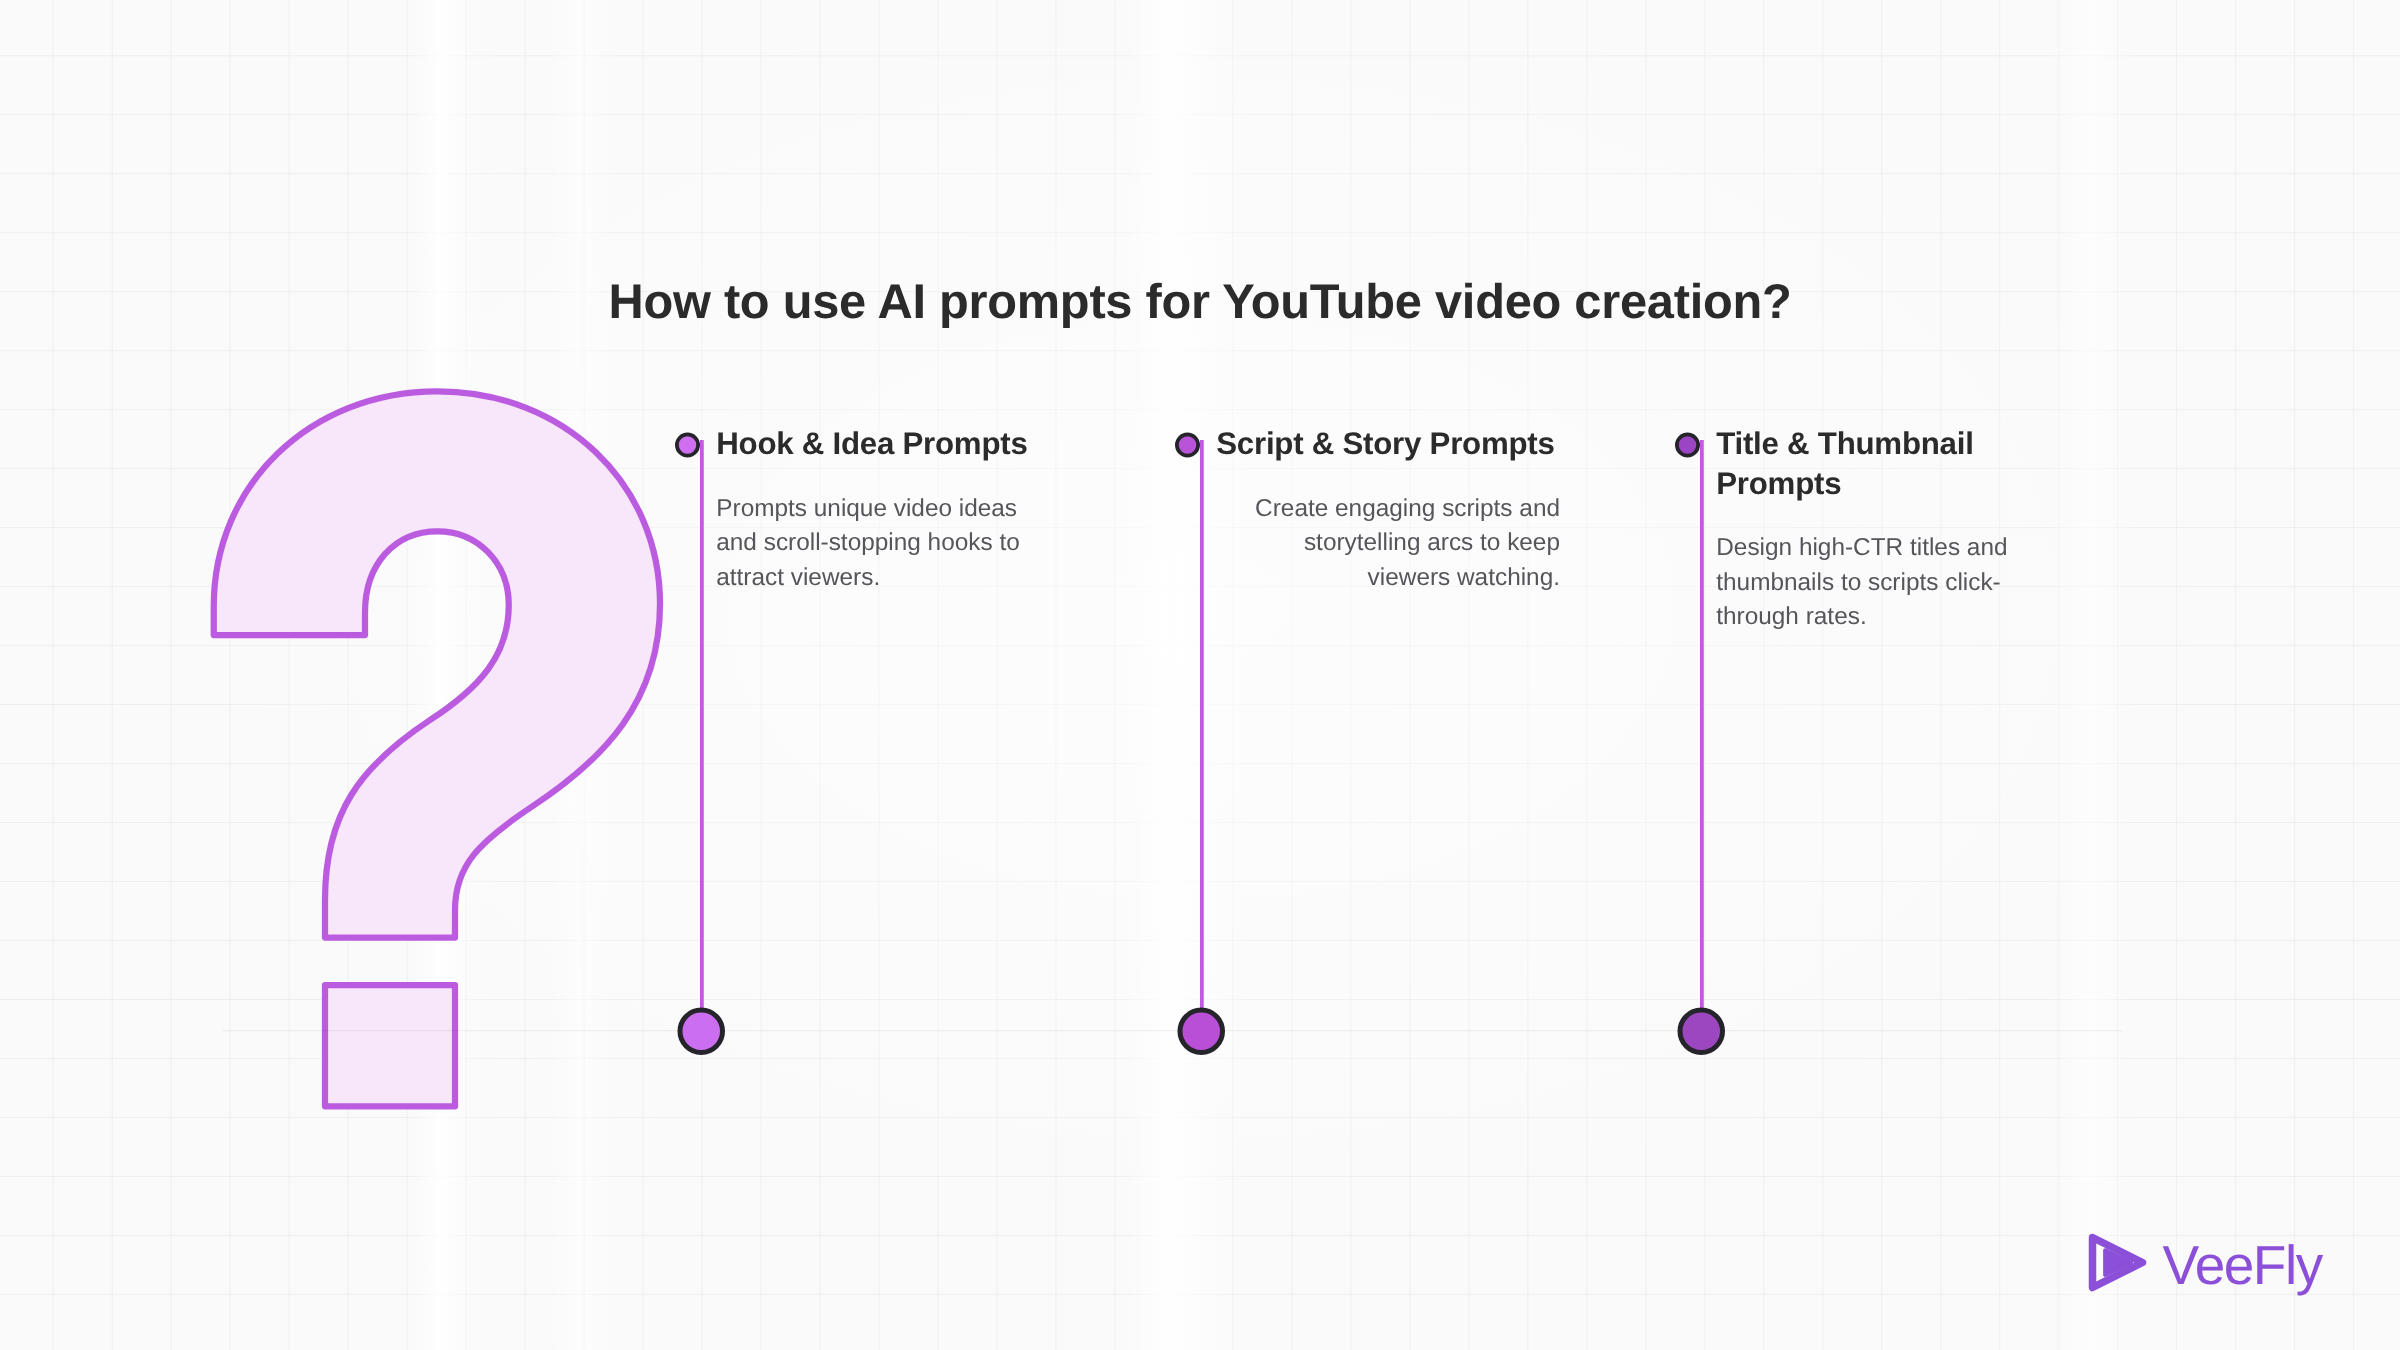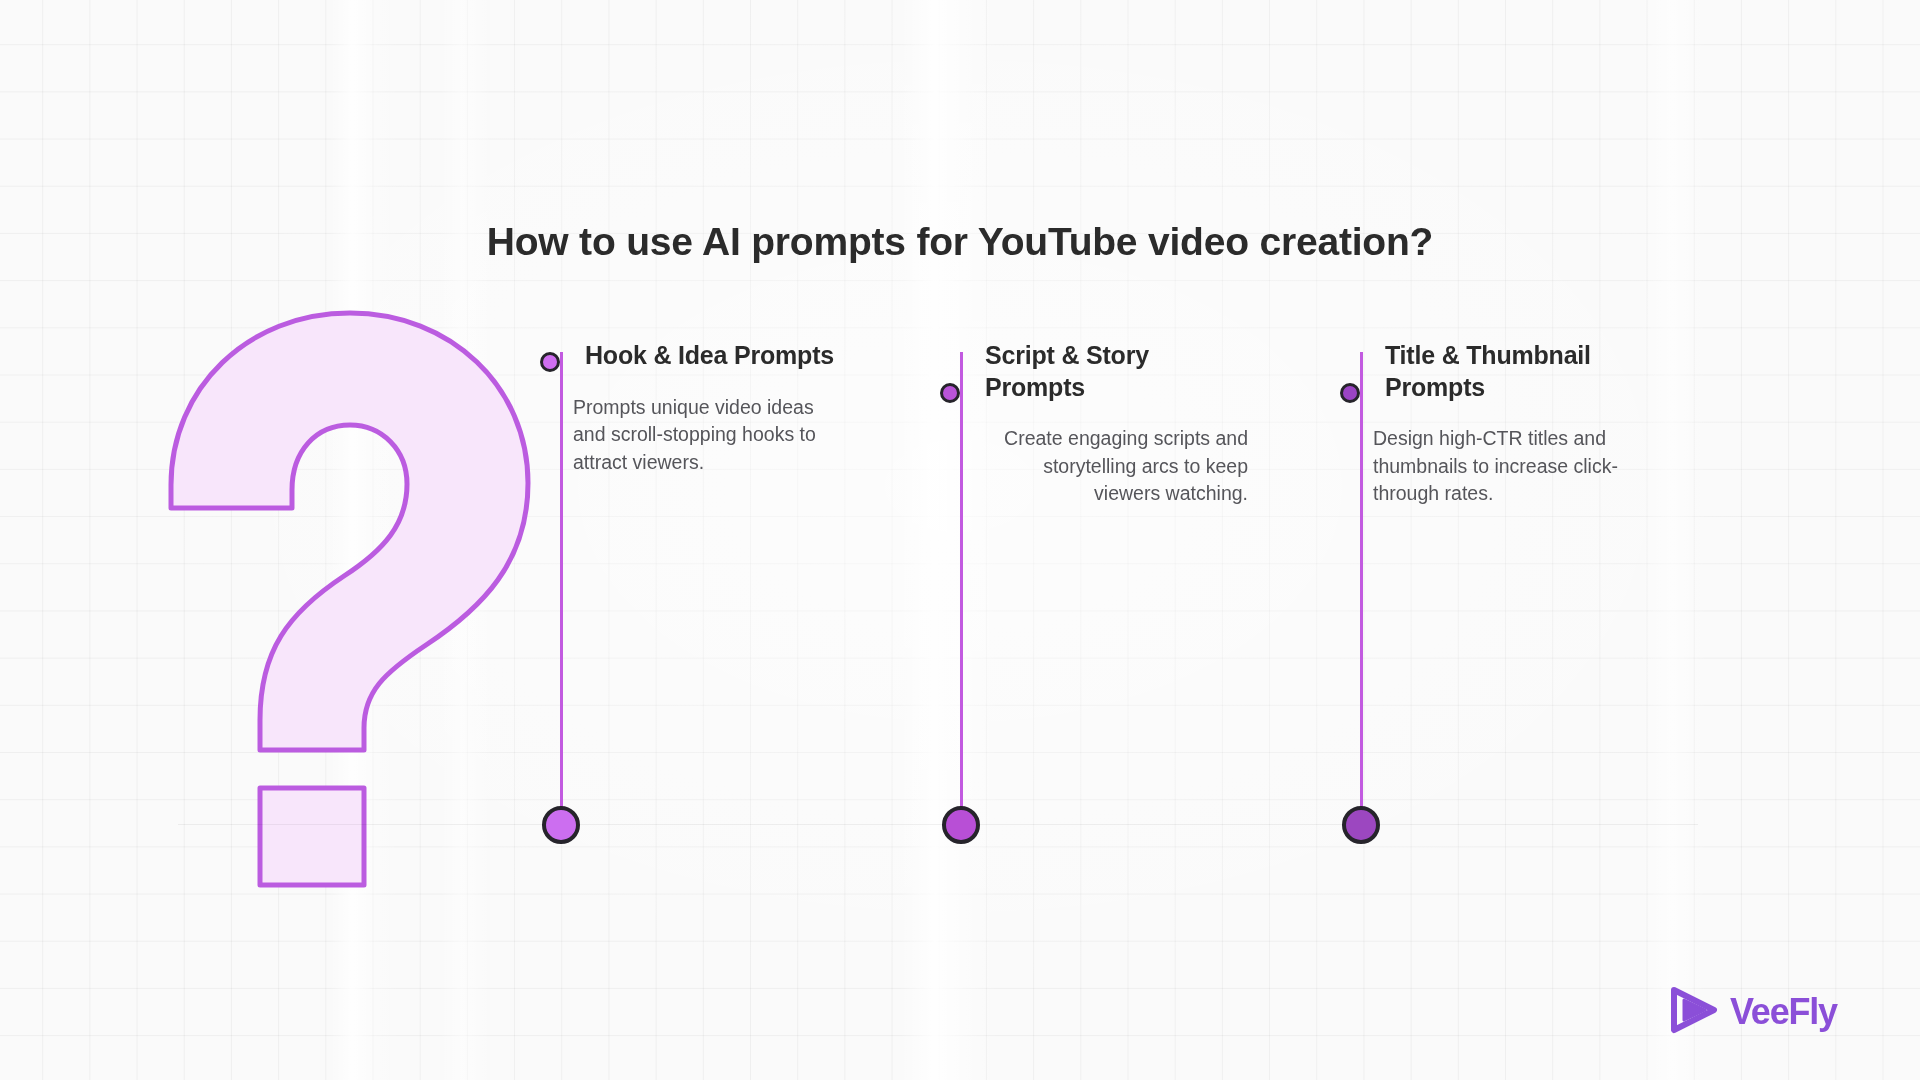--- a/index.html
+++ b/index.html
@@ -101,22 +101,22 @@
     position: absolute;
     top: 340px;
     width: 310px;
   }
   .col-1 { left: 540px; }
   .col-2 { left: 940px; }
   .col-3 { left: 1340px; }
 
   .col-head {
     display: flex;
-    align-items: flex-end;
-    gap: 12px;
+    align-items: flex-start;
+    gap: 0px;
   }
   .node-dot {
     flex: 0 0 auto;
     width: 20px;
     height: 20px;
     border-radius: 50%;
     margin-top: 6px;
     box-sizing: border-box;
     border: 3px solid #26242b;
   }
@@ -165,22 +165,22 @@
   
   #veefly-logo {
     position: absolute;
     left: 1668px;
     top: 985px;
     display: flex;
     align-items: center;
     gap: 10px;
   }
   #veefly-wordmark {
-    font-size: 36px;
-    font-weight: bold;
+    font-size: 44px;
+    font-weight: normal;
     letter-spacing: -1.2px;
     line-height: 1;
   }
 </style>
 </head>
 <body>
 
 <div id="bg-grid"></div>
 <div id="bg-streaks"></div>
 <div id="bg-vignette"></div>
@@ -234,21 +234,21 @@
       <div class="col-title">Script &amp; Story Prompts</div>
     </div>
     <div class="col-desc" style="color: rgb(85, 85, 90); text-align: right;">Create engaging scripts and storytelling arcs to keep viewers watching.</div>
   </div>
 
   <div class="column col-3">
     <div class="col-head">
       <span class="node-dot" id="dot3" style="background: rgb(155, 68, 196);"></span>
       <div class="col-title">Title &amp; Thumbnail Prompts</div>
     </div>
-    <div class="col-desc" style="color: rgb(85, 85, 90);">Design high-CTR titles and thumbnails to increase click-through rates.</div>
+    <div class="col-desc" style="color: rgb(85, 85, 90);">Design high-CTR titles and thumbnails to scripts click-through rates.</div>
   </div>
 
   <div id="veefly-logo">
     <span>
       <svg width="52" height="50" viewBox="0 0 52 50" xmlns="http://www.w3.org/2000/svg">
         <path d="M 6 5 L 46 25 L 6 45 Z" fill="none" stroke="#8b4fd8" stroke-width="6" stroke-linejoin="round"></path>
         <path d="M 16 15 L 37 25 L 16 35 Z" fill="#8b4fd8" stroke="#8b4fd8" stroke-width="3" stroke-linejoin="round"></path>
       </svg>
     </span>
     <span id="veefly-wordmark" style="color: rgb(139, 79, 216);">VeeFly</span>

